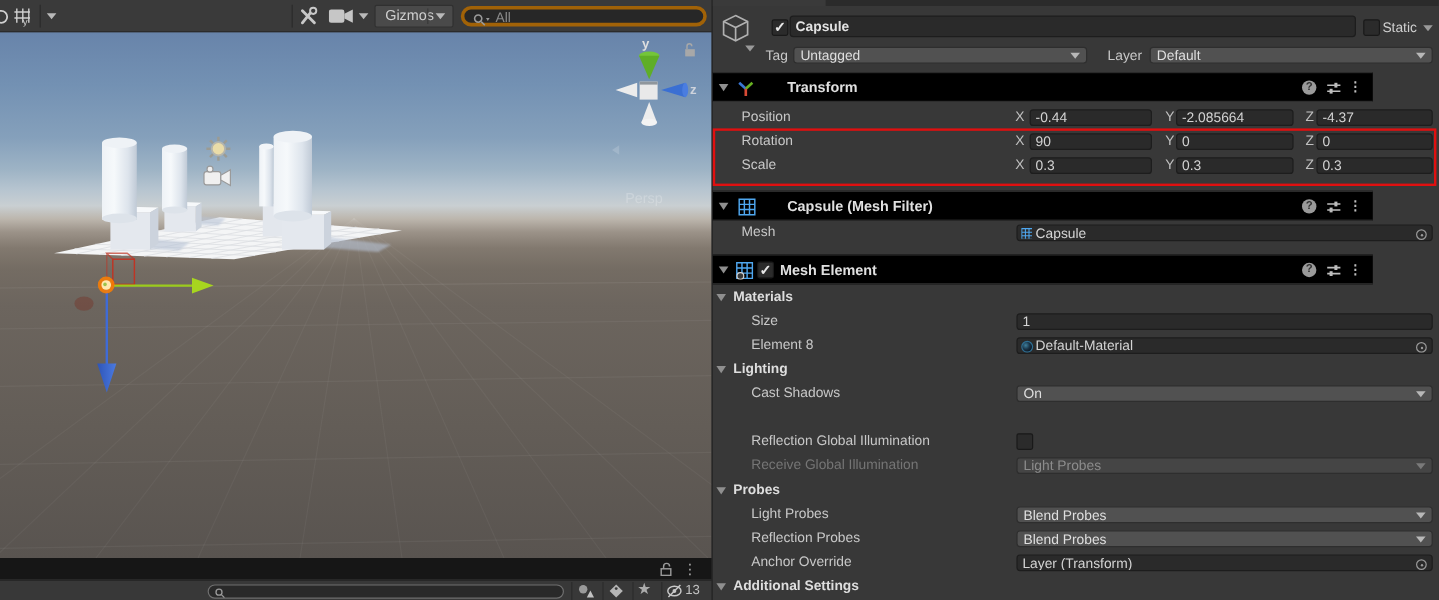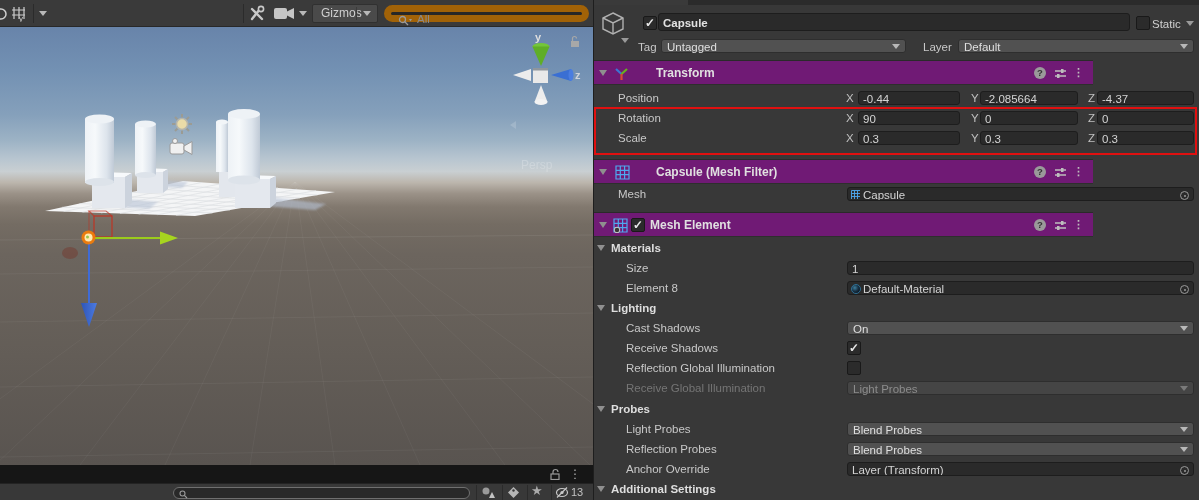--- a/index.html
+++ b/index.html
@@ -7,21 +7,21 @@
 .abs { position:absolute; }
 
 
 #scene-panel { position:absolute; left:0; top:0; width:593px; height:500px; background:#383838; }
 #scene-toolbar { position:absolute; left:0; top:0; width:593px; height:27px; background:#3a3a3a; border-bottom:1px solid #282828; }
 .tb-sep { position:absolute; top:4px; width:1px; height:19px; background:#2b2b2b; }
 .caret { width:0; height:0; border-left:4px solid transparent; border-right:4px solid transparent; border-top:5px solid #b9b9b9; }
 #gizmos-btn { position:absolute; left:312px; top:4px; width:66px; height:19px; background:#4a4a4a; border:1px solid #303030; border-radius:2px; color:#cfcfcf; font-size:12px; line-height:17px; padding-left:8px; }
 #gizmos-btn .caret { position:absolute; right:6px; top:6px; }
 #gizmos-btn .inner-sep { position:absolute; right:20px; top:2px; width:1px; height:13px; background:#3a3a3a; }
-#scene-search { position:absolute; left:384px; top:5px; width:205px; height:17px; background:#272727; border:7px solid #a16207; border-radius:9px; color:#8a8a8a; font-size:11.5px; line-height:15px; padding-left:26px; }
+#scene-search { position:absolute; left:384px; top:5px; width:205px; height:17px; background:#272727; border:3px solid #a16207; border-radius:9px; color:#8a8a8a; font-size:11.5px; line-height:15px; padding-left:26px; }
 #scene-search .mag { position:absolute; left:7px; top:3px; }
 
 #scene-view { position:absolute; left:0; top:27px; width:593px; height:438px;
   background:linear-gradient(to bottom,
     #6884aa 0%, #7391b3 10%, #85a0bb 20%, #9db3c5 26%, #b7c5d0 30%,
     #c9cfd2 33%, #bcb6ad 35.5%, #9b9288 38%, #82796f 41%, #746c63 45%,
     #6c655e 52%, #635d57 75%, #595450 100%);
 }
 .scene-label { position:absolute; font-size:11px; font-weight:bold; }
 #persp-label { position:absolute; font-size:12px; font-weight:normal; color:rgba(255,255,255,0.22);margin-top:40px; }
@@ -48,21 +48,21 @@
 .field { position:absolute; background:#2a2a2a; border:1px solid #1d1d1d; border-radius:3px; height:14px; top:3px; color:#d4d4d4; font-size:11.5px; line-height:12px; padding:1px 0 0 4px; white-space:nowrap; overflow:hidden; }
 .vfield { left:253px; width:347px; }
 .drop { position:absolute; background:#515151; border:1px solid #2e2e2e; border-radius:3px; height:14px; top:3px; color:#dfdfdf; font-size:11.5px; line-height:12px; padding:1px 0 0 5px; }
 .drop .caret { position:absolute; right:5px; top:4px; border-top-color:#b8b8b8; }
 .drop.disabled { background:#454545; color:#8c8c8c; }
 .drop.disabled .caret { border-top-color:#7a7a7a; }
 .checkbox { position:absolute; width:14px; height:14px; background:#2b2b2b; border:1px solid #191919; border-radius:2px; top:3px; }
 .checkbox.checked::after { content:"\2713"; position:absolute; left:1px; top:-1px; color:#e8e8e8; font-size:12px; font-weight:bold; }
 .picker { position:absolute; right:4px; top:3px; width:9px; height:9px; border:1px solid #9a9a9a; border-radius:50%; }
 .picker::after { content:""; position:absolute; left:2.5px; top:2.5px; width:2px; height:2px; background:#9a9a9a; border-radius:50%; }
-.chead { position:absolute; left:0; width:499px; background:#701a75; border-top:1px solid #2a2a2a; border-bottom:1px solid #2e2e2e; }
+.chead { position:absolute; left:0; width:550px; background:#000000; border-top:1px solid #2a2a2a; border-bottom:1px solid #2e2e2e; }
 .chead .title { position:absolute; left:62px; top:5px; font-weight:bold; color:#e0e0e0; font-size:12px; }
 .help-icon { position:absolute; width:12px; height:12px; background:#9a9a9a; border-radius:50%; color:#333; font-size:9.5px; font-weight:bold; text-align:center; line-height:12px; }
 .menu-icon { position:absolute; color:#bdbdbd; font-size:11px; font-weight:bold; letter-spacing:0; }
 .axis-lbl { position:absolute; top:4px; color:#c0c0c0; }
 #red-box { position:absolute; left:0px; top:107px; width:603px; height:48px; border:2px solid #e01010; z-index:5; }
 .minigrid { position:absolute; left:3px; top:2px; width:9px; height:9px; }
 .sphere-ico { position:absolute; left:3px; top:2px; width:10px; height:10px; border-radius:50%;
   background:radial-gradient(circle at 35% 35%, #3d7f9e 0%, #1a3346 45%, #0c1723 75%);
   border:1px solid #2e6f94; }
 .field .ftext { position:absolute; left:15px; top:1px; }
@@ -433,24 +433,20 @@
     </div>
   </div>
   <div class="irow" style="top:298px">
     <div class="fold" style="left:3px;top:7px"></div>
     <span class="lbl boldlbl" style="left:17px">Lighting</span>
   </div>
   <div class="irow" style="top:318px">
     <span class="lbl" style="left:32px">Cast Shadows</span>
     <div class="drop vfield"><span>On</span><div class="caret"></div></div>
   </div>
-  <div class="irow" style="top:338px">
-    <span class="lbl" style="left:32px">Receive Shadows</span>
-    <div class="checkbox checked" style="left:253px"></div>
-  </div>
   <div class="irow" style="top:358px">
     <span class="lbl" style="left:32px">Reflection Global Illumination</span>
     <div class="checkbox" style="left:253px"></div>
   </div>
   <div class="irow" style="top:378px">
     <span class="lbl dim" style="left:32px">Receive Global Illumination</span>
     <div class="drop vfield disabled"><span>Light Probes</span><div class="caret"></div></div>
   </div>
   <div class="irow" style="top:399px">
     <div class="fold" style="left:3px;top:7px"></div>

